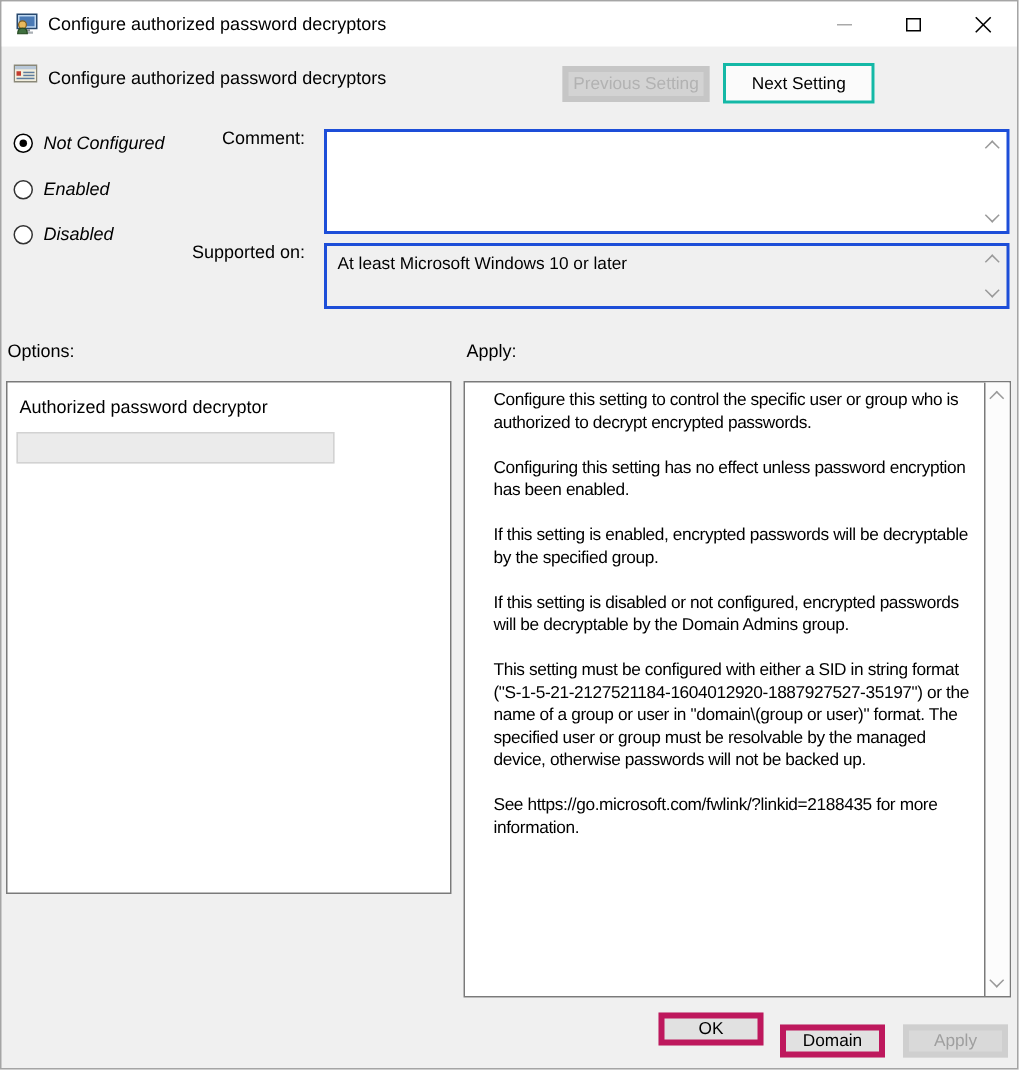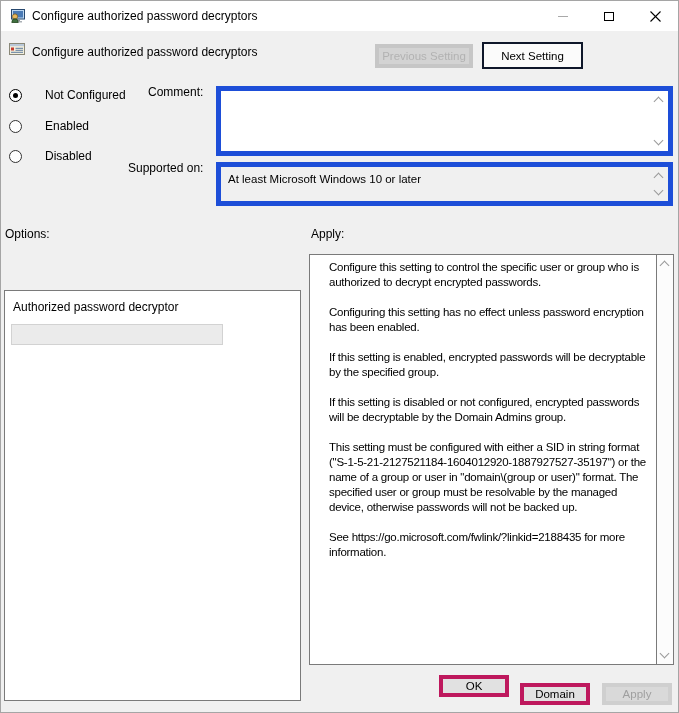--- a/index.html
+++ b/index.html
@@ -17,45 +17,45 @@
   .max-glyph { width: 10px; height: 9px; border: 1px solid #000; display: block; }
 
   
   .setting-icon { position: absolute; left: 8px; top: 40px; width: 16px; height: 16px; }
   .setting-name { position: absolute; left: 31px; top: 44px; font-size: 12px; }
   .btn { display: flex; align-items: center; justify-content: center; font-size: 11.5px;
          background: #e1e1e1; border: 4px solid #be185d; cursor: default; }
   .btn-prev { position: absolute; left: 374px; top: 43px; width: 98px; height: 24px;
               background: #d3d3d3; border-color: #c6c6c6; color: #b2b2b2; }
   .btn-next { position: absolute; left: 481px; top: 41px; width: 101px; height: 27px;
-              background: #fbfbfb; border: 2px solid #0f172a; }
+              background: #fbfbfb; border: 2px solid #14b8a6; }
 
   
   .radio-row { position: absolute; left: 8px; display: flex; align-items: center; height: 14px; }
   .radio-circle { width: 13px; height: 13px; border: 1px solid #333333; border-radius: 50%; background: #fff; position: relative; flex: 0 0 auto; }
   .radio-circle.selected { border-color: #000; }
   .radio-circle.selected::after { content: ""; position: absolute; left: 3px; top: 3px; width: 5px; height: 5px; border-radius: 50%; background: #000; }
-  .radio-label { margin-left: 23px; font-size: 12px; white-space: nowrap; }
+  .radio-label { margin-left: 7px; font-size: 12px; white-space: nowrap; font-style: italic; }
 
   .field-label { position: absolute; font-size: 12px; }
 
   
-  .textbox { position: absolute; border: 5px solid #1d4ed8; background: #fff; }
+  .textbox { position: absolute; border: 2px solid #1d4ed8; background: #fff; }
   .comment-box { left: 215px; top: 85px; width: 457px; height: 70px; }
   .comment-box textarea { width: 100%; height: 100%; border: none; outline: none; resize: none; background: transparent;
                           font-family: "Liberation Sans", sans-serif; font-size: 11.5px; padding: 4px 18px 4px 6px; overflow: hidden; }
   .supported-box { left: 215px; top: 161px; width: 457px; height: 44px; background: #f0f0f0; }
   .supported-text { position: absolute; left: 7px; top: 6px; font-size: 11.5px; }
 
   .chev { position: absolute; width: 7px; height: 7px; border-left: 1px solid #9a9a9a; border-top: 1px solid #9a9a9a; }
   .chev-up { transform: rotate(45deg); }
   .chev-down { transform: rotate(225deg); }
 
   
-  .options-panel { position: absolute; left: 3px; top: 253px; width: 297px; height: 411px; background: #fff; border: 1px solid #7a7a7a; margin-top: 36px; }
+  .options-panel { position: absolute; left: 3px; top: 253px; width: 297px; height: 342px; background: #fff; border: 1px solid #7a7a7a; }
   .options-field-label { position: absolute; left: 8px; top: 9px; font-size: 12px; }
   .options-input { position: absolute; left: 6px; top: 33px; width: 212px; height: 21px; background: #ebebeb; border: 1px solid #d2d2d2;
                    font-family: "Liberation Sans", sans-serif; font-size: 11.5px; padding: 0 4px; }
   .help-panel { position: absolute; left: 308px; top: 253px; width: 365px; height: 411px; background: #fff; border: 1px solid #7a7a7a; display: flex; }
   .help-text { flex: 1 1 auto; padding: 5px 5px 5px 7px; font-size: 11.5px; line-height: 15px; letter-spacing: -0.25px; overflow: hidden; }
   .help-text p { margin: 0 0 15px 12px; }
   .help-text p:last-child { margin-bottom: 0; }
   .help-scrollbar { flex: 0 0 17px; border-left: 1px solid #7a7a7a; background: #fcfcfc; position: relative; }
 
   

